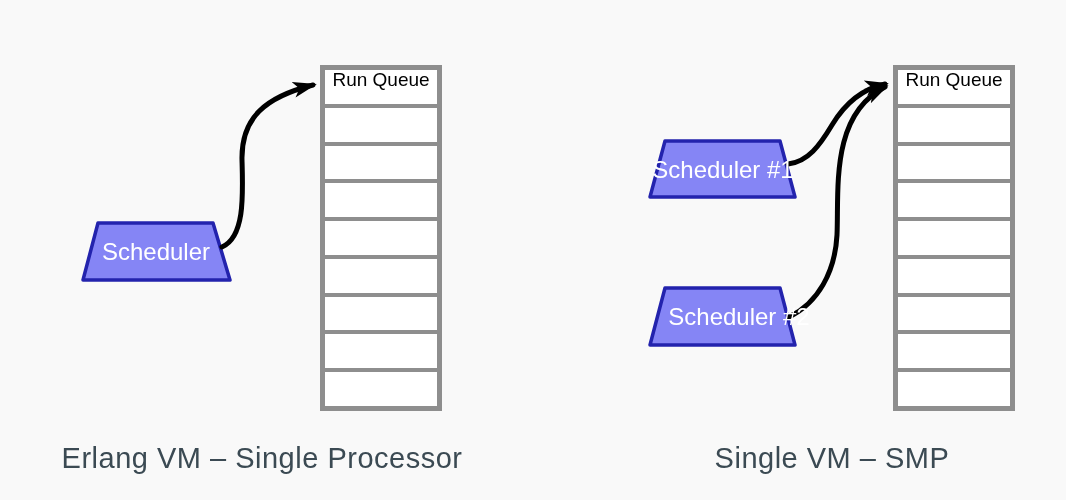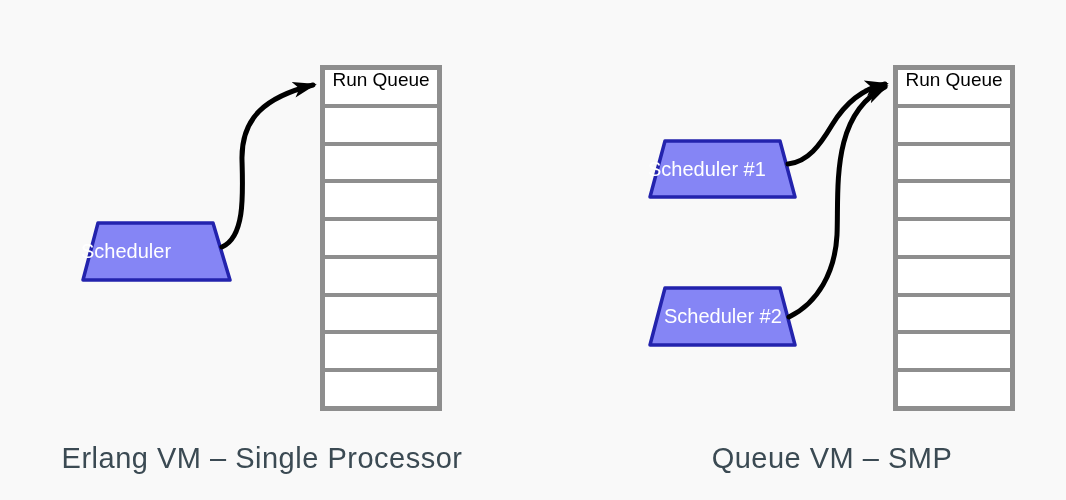--- a/index.html
+++ b/index.html
@@ -67,21 +67,22 @@
     color: var(--label);
     letter-spacing: 0px;
     z-index: 2;
     margin-top: 36px;
   }
   .queue-label-left  { left: 301px; }
   .queue-label-right { left: 874px; }
   .trap-label {
     position: absolute;
     width: 150px;
-    font-size: 20px;
+    text-align: center;
+    font-size: 24px;
     color: var(--trapezoid-text);
     z-index: 4;
     line-height: 23px;
   }
   .trap-label-single { left: 81px;  top: 240px; }
   .trap-label-s1     { left: 648px; top: 158px; }
   .trap-label-s2     { left: 664px; top: 305px; }
   .caption {
     position: absolute;
     top: 437px;
@@ -140,15 +141,15 @@
     <path class="arrow" marker-end="url(#ah)" d="M 222,247 C 245,237 243,195 242,160 C 241,118 265,97 313,85"></path>
     <path class="arrow" marker-end="url(#ah)" d="M 788,164 C 808,162 820,145 832,125 C 844,105 862,89 885,84"></path>
     <path class="arrow" marker-end="url(#ah)" d="M 789,317 C 818,303 835,272 837,235 C 839,190 830,115 885,87"></path>
   </svg>
 
   <div class="trap-label trap-label-single">Scheduler</div>
   <div class="trap-label trap-label-s1">Scheduler #1</div>
   <div class="trap-label trap-label-s2">Scheduler #2</div>
 
   <div class="caption caption-left">Erlang VM – Single Processor</div>
-  <div class="caption caption-right">Queue VM – SMP</div>
+  <div class="caption caption-right">Single VM – SMP</div>
 
 </div>
 
 </body></html>

